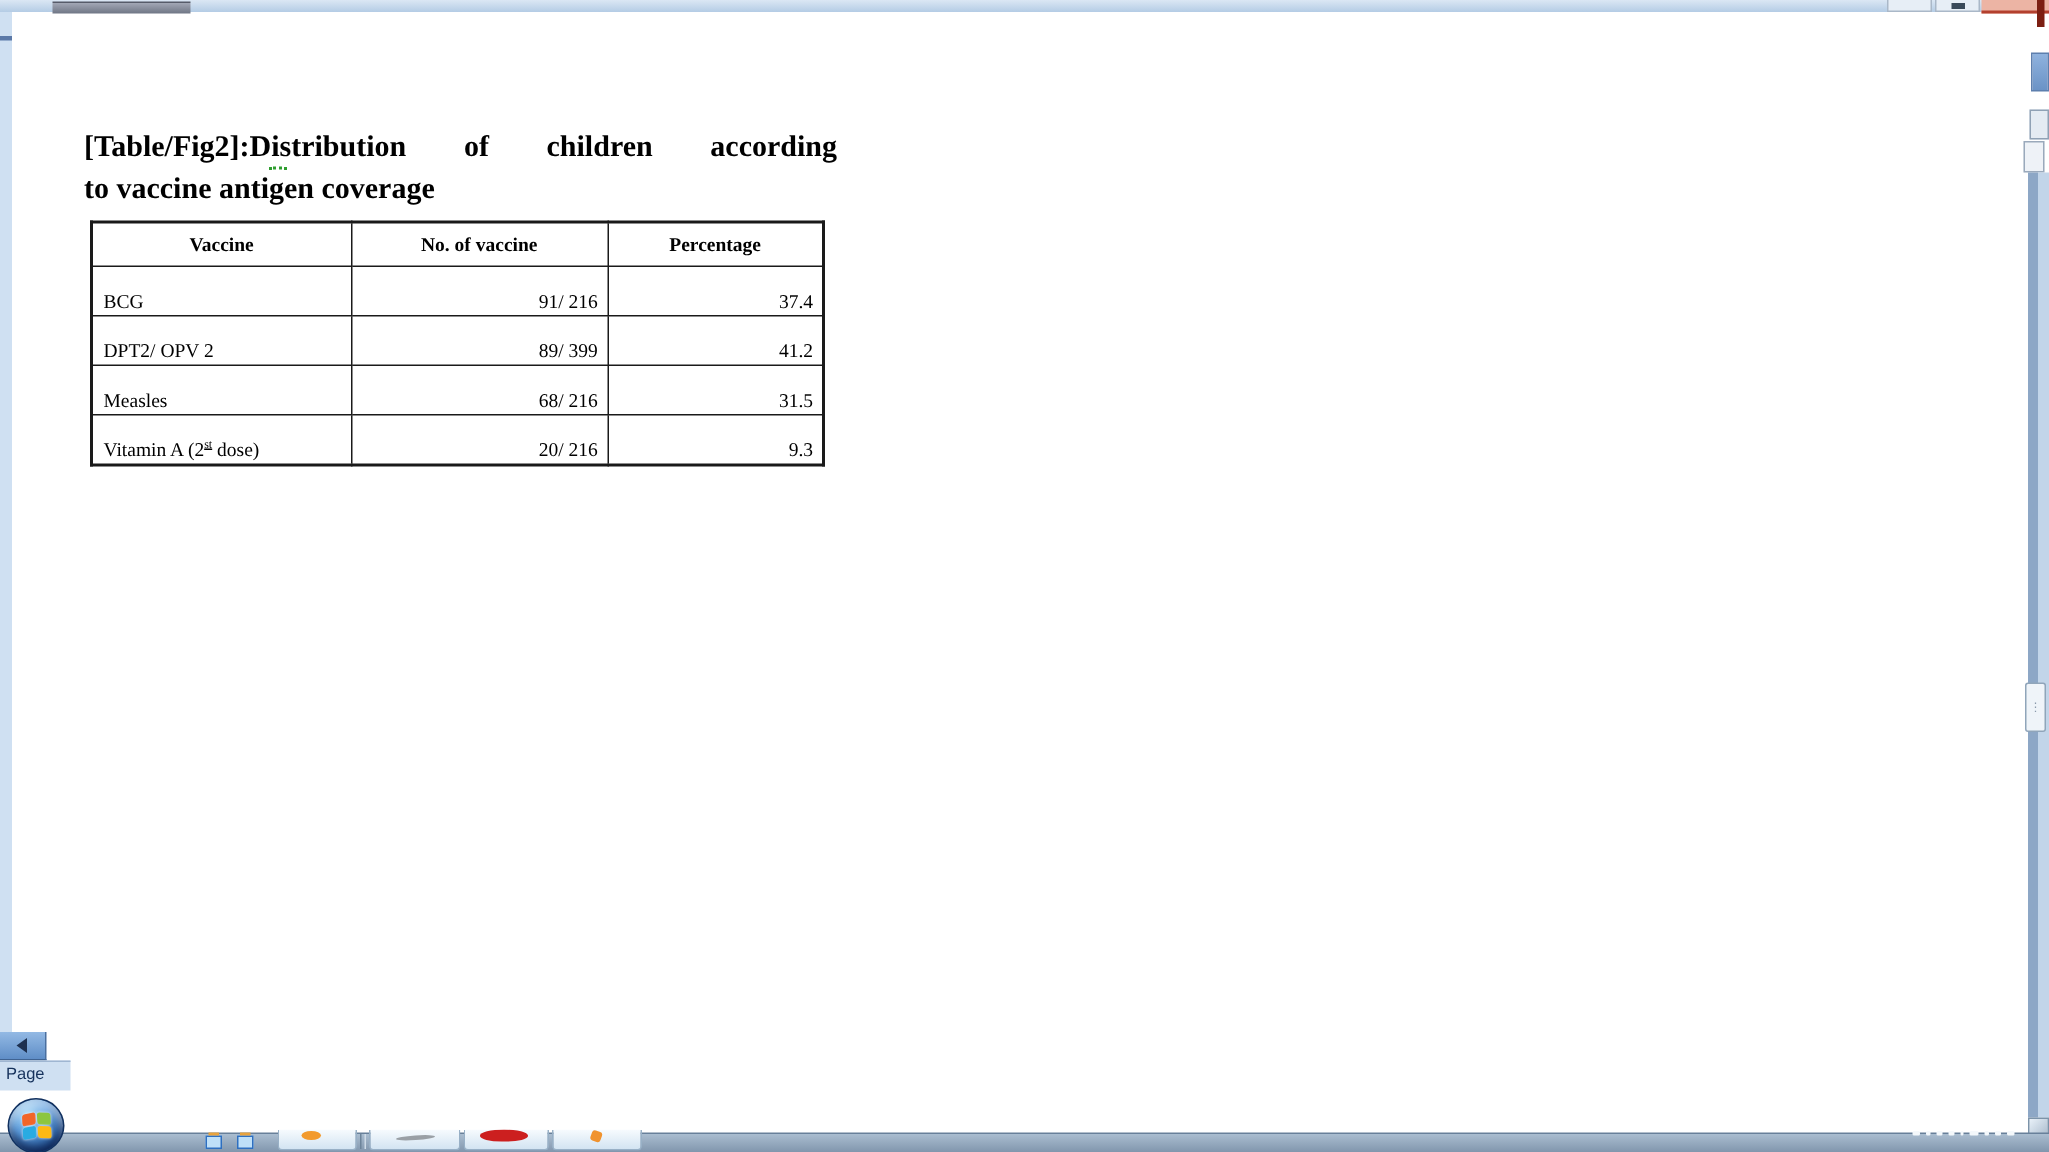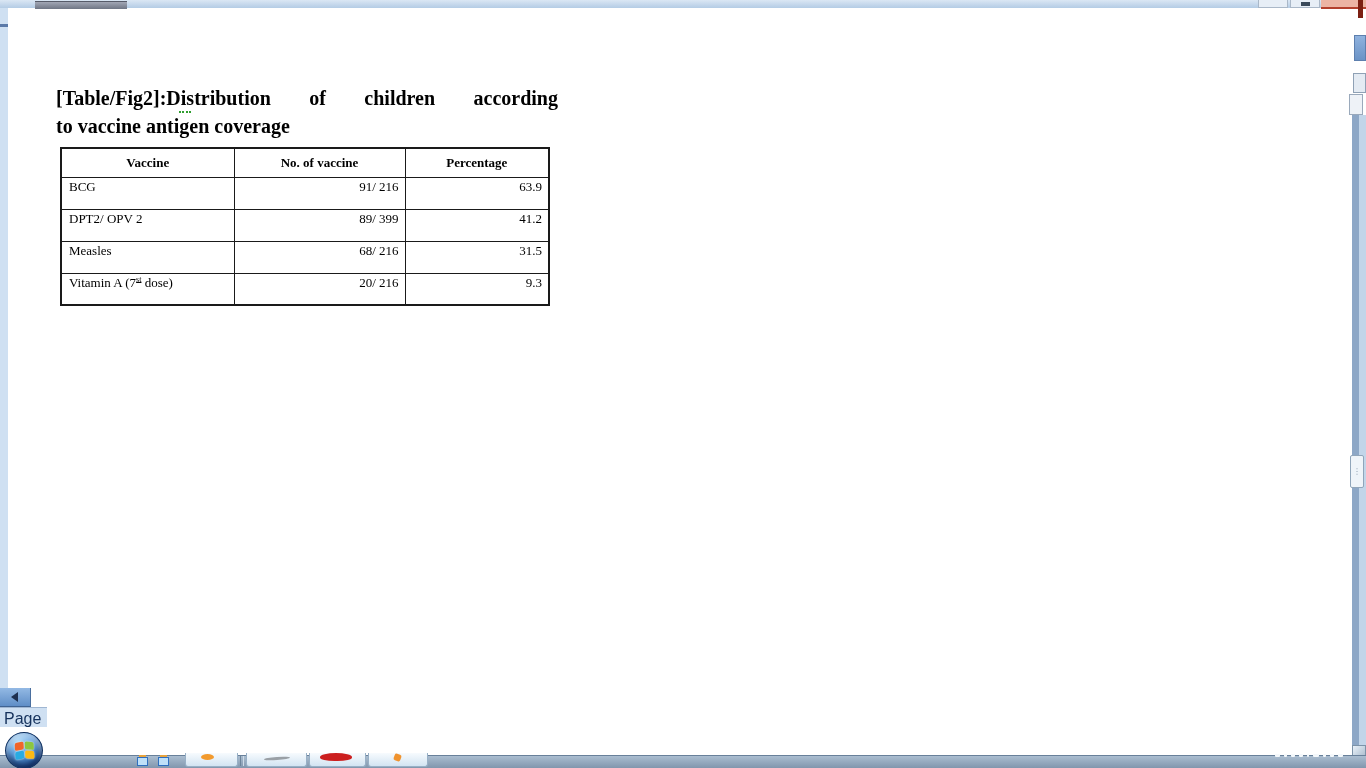--- a/index.html
+++ b/index.html
@@ -50,21 +50,21 @@
     background:linear-gradient(135deg,#e9f1f9,#8fa5ba);border:1px solid #7c93a9;box-sizing:border-box;}
 
   
   .h-arrow{position:absolute;left:0;top:688px;width:31px;height:19px;
     background:linear-gradient(#93b9e4,#5f8ec7);
     border-right:1px solid #4a6f9f;border-bottom:1px solid #3f6392;box-sizing:border-box;}
   .h-arrow::after{content:"";position:absolute;left:11px;top:4px;width:0;height:0;
     border-top:5px solid transparent;border-bottom:5px solid transparent;border-right:7px solid #1d3050;}
   .status-strip{position:absolute;left:0;top:707px;width:47px;height:20px;
     background:#cfe0f2;border-top:1px solid #9fb6d2;box-sizing:border-box;overflow:hidden;}
-  .status-strip span{position:absolute;left:4px;top:2px;color:var(--status-text);font-size:16px;}
+  .status-strip span{position:absolute;left:4px;top:2px;color:var(--status-text);font-size:11px;}
 
   
   .taskbar{position:absolute;left:0;top:755px;width:1366px;height:13px;
     background:linear-gradient(var(--taskbar-top),var(--taskbar-bottom));border-top:1px solid #68809a;box-sizing:border-box;}
   .start-orb{position:absolute;left:5px;top:732px;width:38px;height:37px;border-radius:50%;
     background:radial-gradient(circle at 35% 28%, #a8d8f7 0%, #5a9bdc 38%, #1a4a8e 78%, #0d2c5e 100%);
     border:1px solid #11305e;box-sizing:border-box;
     box-shadow:inset 0 6px 6px rgba(255,255,255,.45), inset 0 -4px 6px rgba(0,0,30,.5);}
   .orb-flag{position:absolute;left:9px;top:9px;width:19px;height:17px;transform:rotate(-3deg);
     display:grid;grid-template-columns:1fr 1fr;grid-template-rows:1fr 1fr;gap:1px;}
@@ -102,21 +102,21 @@
   .title-l1{display:flex;justify-content:space-between;line-height:28px;white-space:nowrap;}
   .title-l2{line-height:28px;}
   .squiggle{position:absolute;left:179px;top:107px;width:12px;height:4px;
     border-bottom:2px dotted var(--squiggle);}
 
   table.vax{position:absolute;left:60px;top:147px;border-collapse:collapse;
     font-family:"Liberation Serif","DejaVu Serif",serif;font-size:13px;color:#000;
     border:2px solid var(--table-border);}
   table.vax th, table.vax td{border:1px solid var(--table-border);box-sizing:border-box;margin-top:33px;}
   table.vax th{height:29px;font-weight:bold;text-align:center;vertical-align:middle;font-size:13px;}
-  table.vax td{height:32px;vertical-align:top;padding-top:1px;}
+  table.vax td{height:32px;vertical-align:top;padding-top:15px;}
   .col-vaccine{width:173px;} .col-count{width:171px;} .col-pct{width:144px;}
   td.c-vaccine{text-align:left;padding-left:7px;}
   td.c-num{text-align:right;padding-right:6px;}
   td sup{font-size:8px;line-height:0;text-decoration:underline;}
 </style>
 </head>
 <body>
 
 <div id="screen">
 
@@ -163,34 +163,34 @@
       <tr>
         <th>Vaccine</th>
         <th>No. of vaccine</th>
         <th>Percentage</th>
       </tr>
     </thead>
     <tbody>
       <tr>
         <td class="c-vaccine">BCG</td>
         <td class="c-num">91/ 216</td>
-        <td class="c-num">63.9</td>
+        <td class="c-num">37.4</td>
       </tr>
       <tr>
         <td class="c-vaccine">DPT2/ OPV 2</td>
         <td class="c-num">89/ 399</td>
         <td class="c-num">41.2</td>
       </tr>
       <tr>
         <td class="c-vaccine">Measles</td>
         <td class="c-num">68/ 216</td>
         <td class="c-num">31.5</td>
       </tr>
       <tr>
-        <td class="c-vaccine"><span>Vitamin A (7</span><sup>st</sup><span> dose)</span></td>
+        <td class="c-vaccine"><span>Vitamin A (2</span><sup>st</sup><span> dose)</span></td>
         <td class="c-num">20/ 216</td>
         <td class="c-num">9.3</td>
       </tr>
     </tbody>
   </table>
 
   <div class="taskbar"></div>
   <div class="start-orb">
     <div class="orb-flag">
       <div class="pane-tl"></div>

